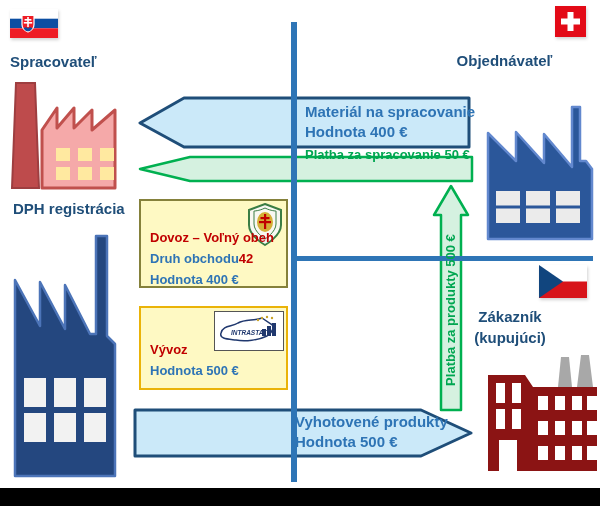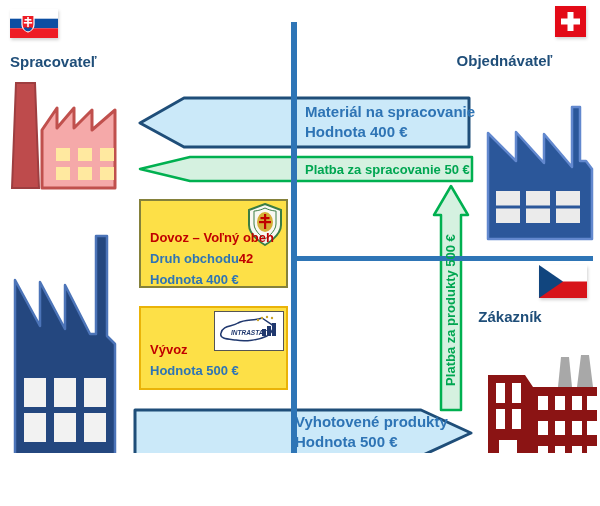--- a/index.html
+++ b/index.html
@@ -2,32 +2,32 @@
 <html lang="sk" style="--dark-blue: #1F4E79; --mid-blue: #2E74B5; --line-blue: #2E75B6; --green: #00B050; --green-text: #00A651; --red-text: #C00000; --arrow-blue-fill: #CBE9F9; --arrow-green-fill: #D5F1E0;"><head>
 <meta charset="utf-8">
 <style>
   :root{
     --dark-blue:#1F4E79; --mid-blue:#2E74B5; --line-blue:#2E75B6;
     --green:#00B050; --green-text:#00A651; --red-text:#C00000;
     --arrow-blue-fill:#CBE9F9; --arrow-green-fill:#D5F1E0;
   }
   html,body{margin:0;padding:0;background:#fff;}
   .stage{
-    position:relative;width:600px;height:453px;overflow:hidden;background:#fff;
+    position:relative;width:600px;height:506px;overflow:hidden;background:#fff;
     font-family:"Liberation Sans","DejaVu Sans",sans-serif;font-weight:bold;
   }
   .abs{position:absolute;}
   .heading{font-size:15px;line-height:19px;color:var(--dark-blue);white-space:nowrap;}
   .right{text-align:center;}
   .arrow-text-blue{font-size:15px;line-height:20px;color:var(--mid-blue);white-space:nowrap;z-index:7;}
   .arrow-text-green{font-size:13px;line-height:18px;color:var(--green-text);white-space:nowrap;z-index:7;}
   .vline{left:291px;top:22px;width:6px;height:460px;background:var(--line-blue);z-index:5;}
   .hline{left:293px;top:256px;width:300px;height:5px;background:var(--line-blue);z-index:5;}
   .bottom-bar{left:0;top:488px;width:600px;height:18px;background:#000;z-index:8;}
-  .decl-box{background:#fde047;z-index:4;box-sizing:border-box;font-size:13px;line-height:21px;}
+  .decl-box{background:#fef9c3;z-index:4;box-sizing:border-box;font-size:13px;line-height:21px;}
   .decl-box .txt{position:absolute;white-space:nowrap;}
   .import-box{left:139px;top:199px;width:149px;height:89px;border:2px solid #85813B;}
   .export-box{left:139px;top:306px;width:149px;height:84px;border:2px solid #eab308;}
   .t-red{color:var(--red-text);}
   .t-blue{color:var(--mid-blue);}
   .code{color:var(--red-text);margin-left:0;}
   .flag{z-index:3;box-shadow:1px 2px 3px rgba(0,0,0,.18);}
   .factory{z-index:2;}
   .arrow{z-index:1;}
   .vtext{
@@ -65,24 +65,26 @@
 
   <div class="abs heading" style="left:10px;top:52px;">
     <span>Spracovateľ</span>
   </div>
 
   <div class="abs heading right" style="left:420px;top:51px;width:169px;">
     <div>Objednávateľ</div>
   </div>
 
   <div class="abs heading" style="left:13px;top:199px;">
+    <div>DPH registrácia</div>
   </div>
 
   <div class="abs heading right" style="left:430px;top:306px;width:160px;line-height:21px;">
     <div>Zákazník</div>
+    <div>(kupujúci)</div>
   </div>
 
   <svg class="abs factory" style="left:8px;top:78px;" width="112" height="114" viewBox="0 0 112 114">
     <polygon points="8,5 27,5 31,110 4,110" fill="#BE4B4C" stroke="#9E3E40" stroke-width="2"></polygon>
     <polygon points="34,110 34,52 49,30 49,50 66,30 66,50 84,32 84,52 107,32 107,110" fill="#F5A9A9" stroke="#C0504D" stroke-width="3" stroke-linejoin="round"></polygon>
     <g fill="#FFE9A0">
       <rect x="48" y="70" width="14" height="13"></rect>
         <rect x="70" y="70" width="14" height="13"></rect>
         <rect x="92" y="70" width="14" height="13"></rect>
       <rect x="48" y="89" width="14" height="13"></rect>
@@ -146,21 +148,21 @@
     <polygon points="331,2 46,2 2,27 46,51 331,51" style="fill:var(--arrow-blue-fill);stroke:var(--dark-blue);" stroke-width="3" stroke-linejoin="round"></polygon>
   </svg>
   <div class="abs arrow-text-blue" style="left:305px;top:102px;">
     <div>Materiál na spracovanie</div>
     <div>Hodnota 400 €</div>
   </div>
 
   <svg class="abs arrow" style="left:138px;top:155px;" width="337" height="28" viewBox="0 0 337 28">
     <polygon points="334,2 52,2 2,14 52,26 334,26" style="fill:var(--arrow-green-fill);stroke:var(--green);" stroke-width="2.5" stroke-linejoin="round"></polygon>
   </svg>
-  <div class="abs arrow-text-green" style="left:305px;top:161px;">
+  <div class="abs arrow-text-green" style="left:305px;top:146px;">
     <span>Platba za spracovanie 50 €</span>
   </div>
 
   <svg class="abs arrow" style="left:432px;top:184px;" width="39" height="228" viewBox="0 0 39 228">
     <polygon points="19,2 36,31 29,31 29,226 9,226 9,31 2,31" style="fill:var(--arrow-green-fill);stroke:var(--green);" stroke-width="2.5" stroke-linejoin="round"></polygon>
   </svg>
   <div class="abs arrow-text-green vtext">
     <span>Platba za produkty 500 €</span>
   </div>
 

